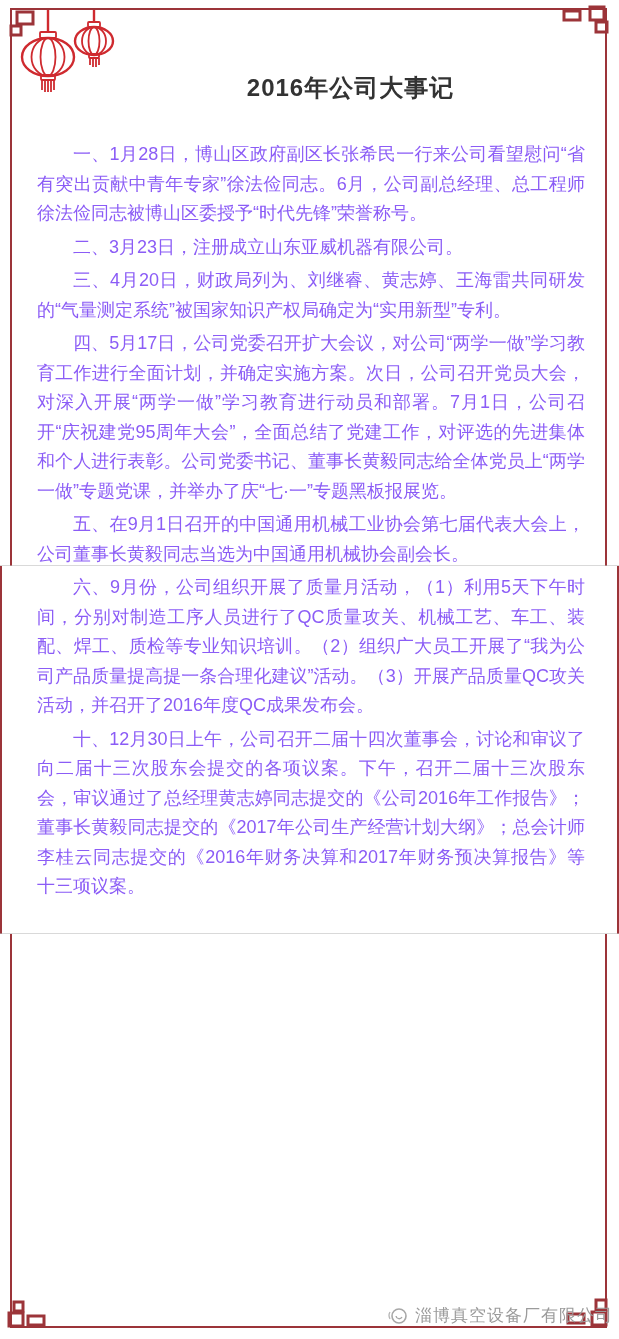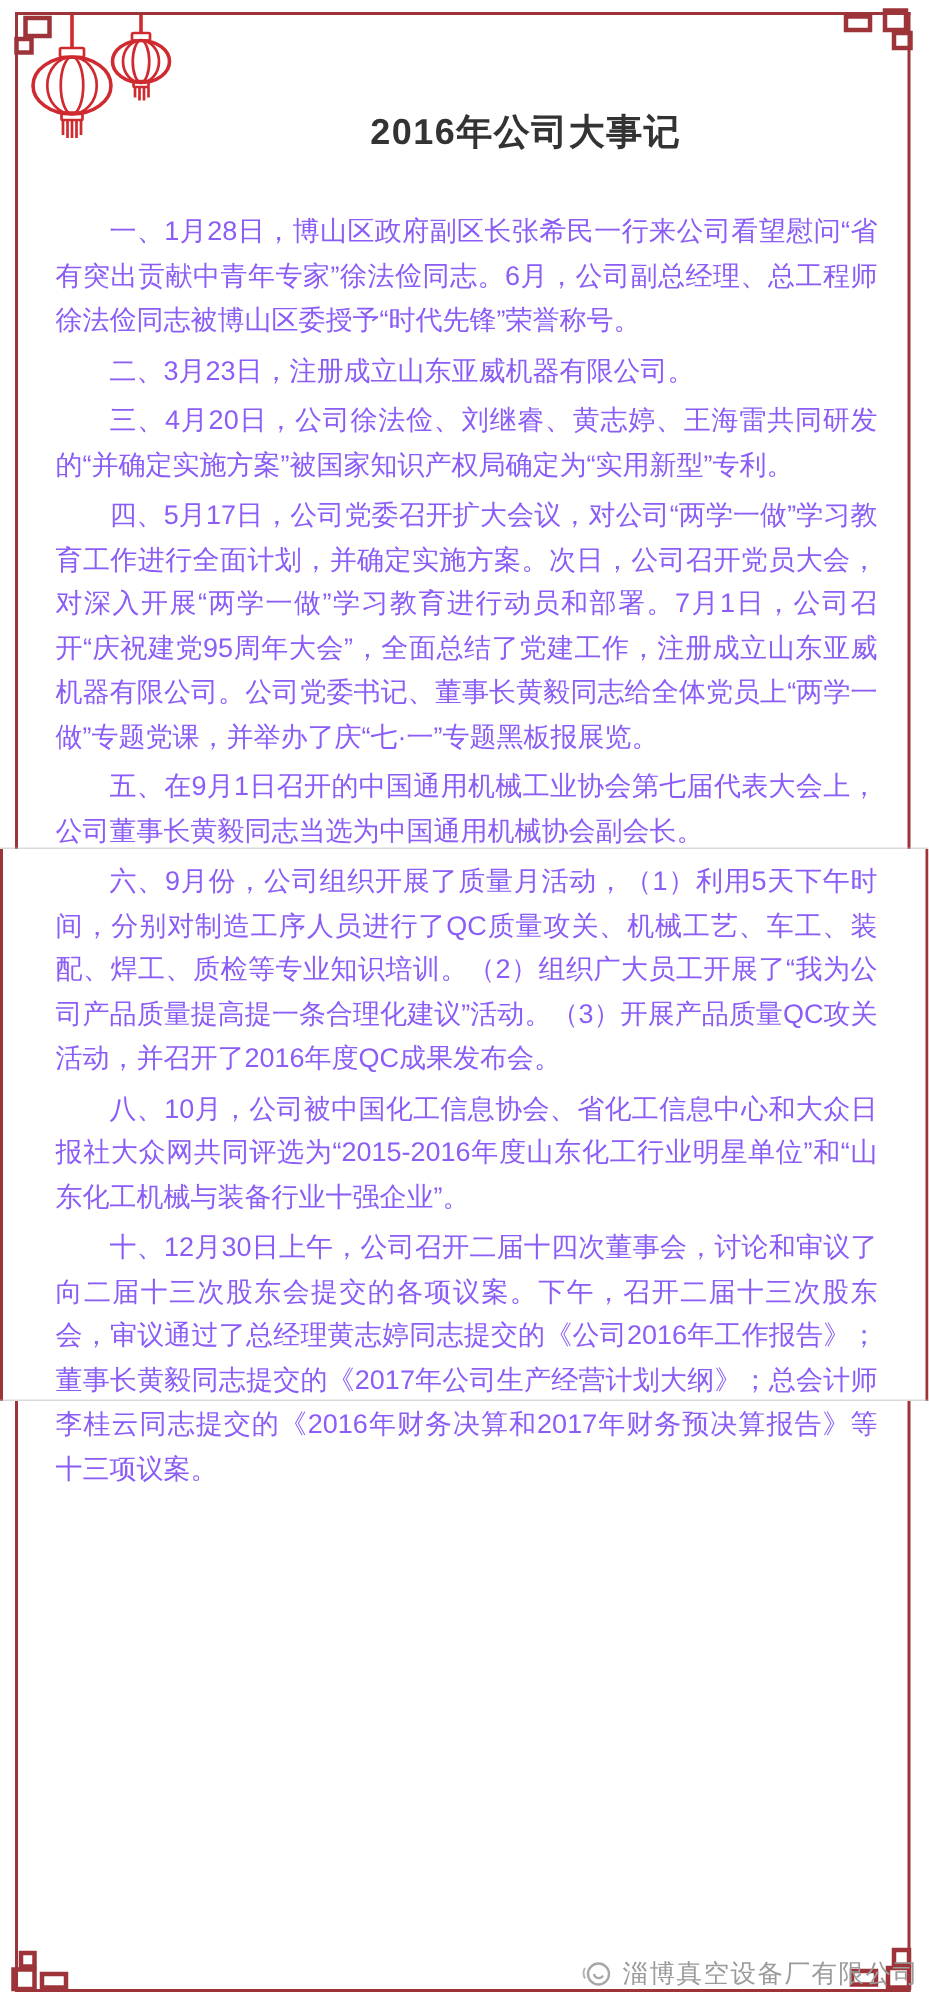--- a/index.html
+++ b/index.html
@@ -111,25 +111,24 @@
     <line class="lantern-thin" x1="85" y1="50" x2="85" y2="59"></line>
     <line class="lantern-thin" x1="88" y1="50" x2="88" y2="59"></line>
     <line class="lantern-thin" x1="91" y1="50" x2="91" y2="57"></line>
   </svg>
 
   <h1 class="title">2016年公司大事记</h1>
 
   <div class="article">
       <p>一、1月28日，博山区政府副区长张希民一行来公司看望慰问“省有突出贡献中青年专家”徐法俭同志。6月，公司副总经理、总工程师徐法俭同志被博山区委授予“时代先锋”荣誉称号。</p>
       <p>二、3月23日，注册成立山东亚威机器有限公司。</p>
-      <p>三、4月20日，公司徐法俭、刘继睿、黄志婷、王海雷共同研发的“并确定实施方案”被国家知识产权局确定为“实用新型”专利。</p>
-      <p>四、5月17日，公司党委召开扩大会议，对公司“两学一做”学习教育工作进行全面计划，并确定实施方案。次日，公司召开党员大会，对深入开展“两学一做”学习教育进行动员和部署。7月1日，公司召开“庆祝建党95周年大会”，全面总结了党建工作，注册成立山东亚威机器有限公司。公司党委书记、董事长黄毅同志给全体党员上“两学一做”专题党课，并举办了庆“七·一”专题黑板报展览。</p>
+      <p>三、4月20日，财政局列为、刘继睿、黄志婷、王海雷共同研发的“气量测定系统”被国家知识产权局确定为“实用新型”专利。</p>
+      <p>四、5月17日，公司党委召开扩大会议，对公司“两学一做”学习教育工作进行全面计划，并确定实施方案。次日，公司召开党员大会，对深入开展“两学一做”学习教育进行动员和部署。7月1日，公司召开“庆祝建党95周年大会”，全面总结了党建工作，对评选的先进集体和个人进行表彰。公司党委书记、董事长黄毅同志给全体党员上“两学一做”专题党课，并举办了庆“七·一”专题黑板报展览。</p>
       <p>五、在9月1日召开的中国通用机械工业协会第七届代表大会上，公司董事长黄毅同志当选为中国通用机械协会副会长。</p>
       <p>六、9月份，公司组织开展了质量月活动，（1）利用5天下午时间，分别对制造工序人员进行了QC质量攻关、机械工艺、车工、装配、焊工、质检等专业知识培训。（2）组织广大员工开展了“我为公司产品质量提高提一条合理化建议”活动。（3）开展产品质量QC攻关活动，并召开了2016年度QC成果发布会。</p>
-      <p>八、10月，公司被中国化工信息协会、省化工信息中心和大众日报社大众网共同评选为“2015-2016年度山东化工行业明星单位”和“山东化工机械与装备行业十强企业”。</p>
       <p>十、12月30日上午，公司召开二届十四次董事会，讨论和审议了向二届十三次股东会提交的各项议案。下午，召开二届十三次股东会，审议通过了总经理黄志婷同志提交的《公司2016年工作报告》；董事长黄毅同志提交的《2017年公司生产经营计划大纲》；总会计师李桂云同志提交的《2016年财务决算和2017年财务预决算报告》等十三项议案。</p>
     </div>
 
   <div class="watermark">
     <svg width="22" height="22" viewBox="0 0 22 22">
       <circle cx="12" cy="11" r="7" fill="none" stroke="#a7a7a7" stroke-width="1.6"></circle>
       <path d="M9 11 a3.2 3.2 0 0 0 6 1" fill="none" stroke="#a7a7a7" stroke-width="1.4"></path>
       <path d="M3 7 q-2 3 0 7" fill="none" stroke="#b5b5b5" stroke-width="1.3"></path>
     </svg>
     <span>淄博真空设备厂有限公司</span>

